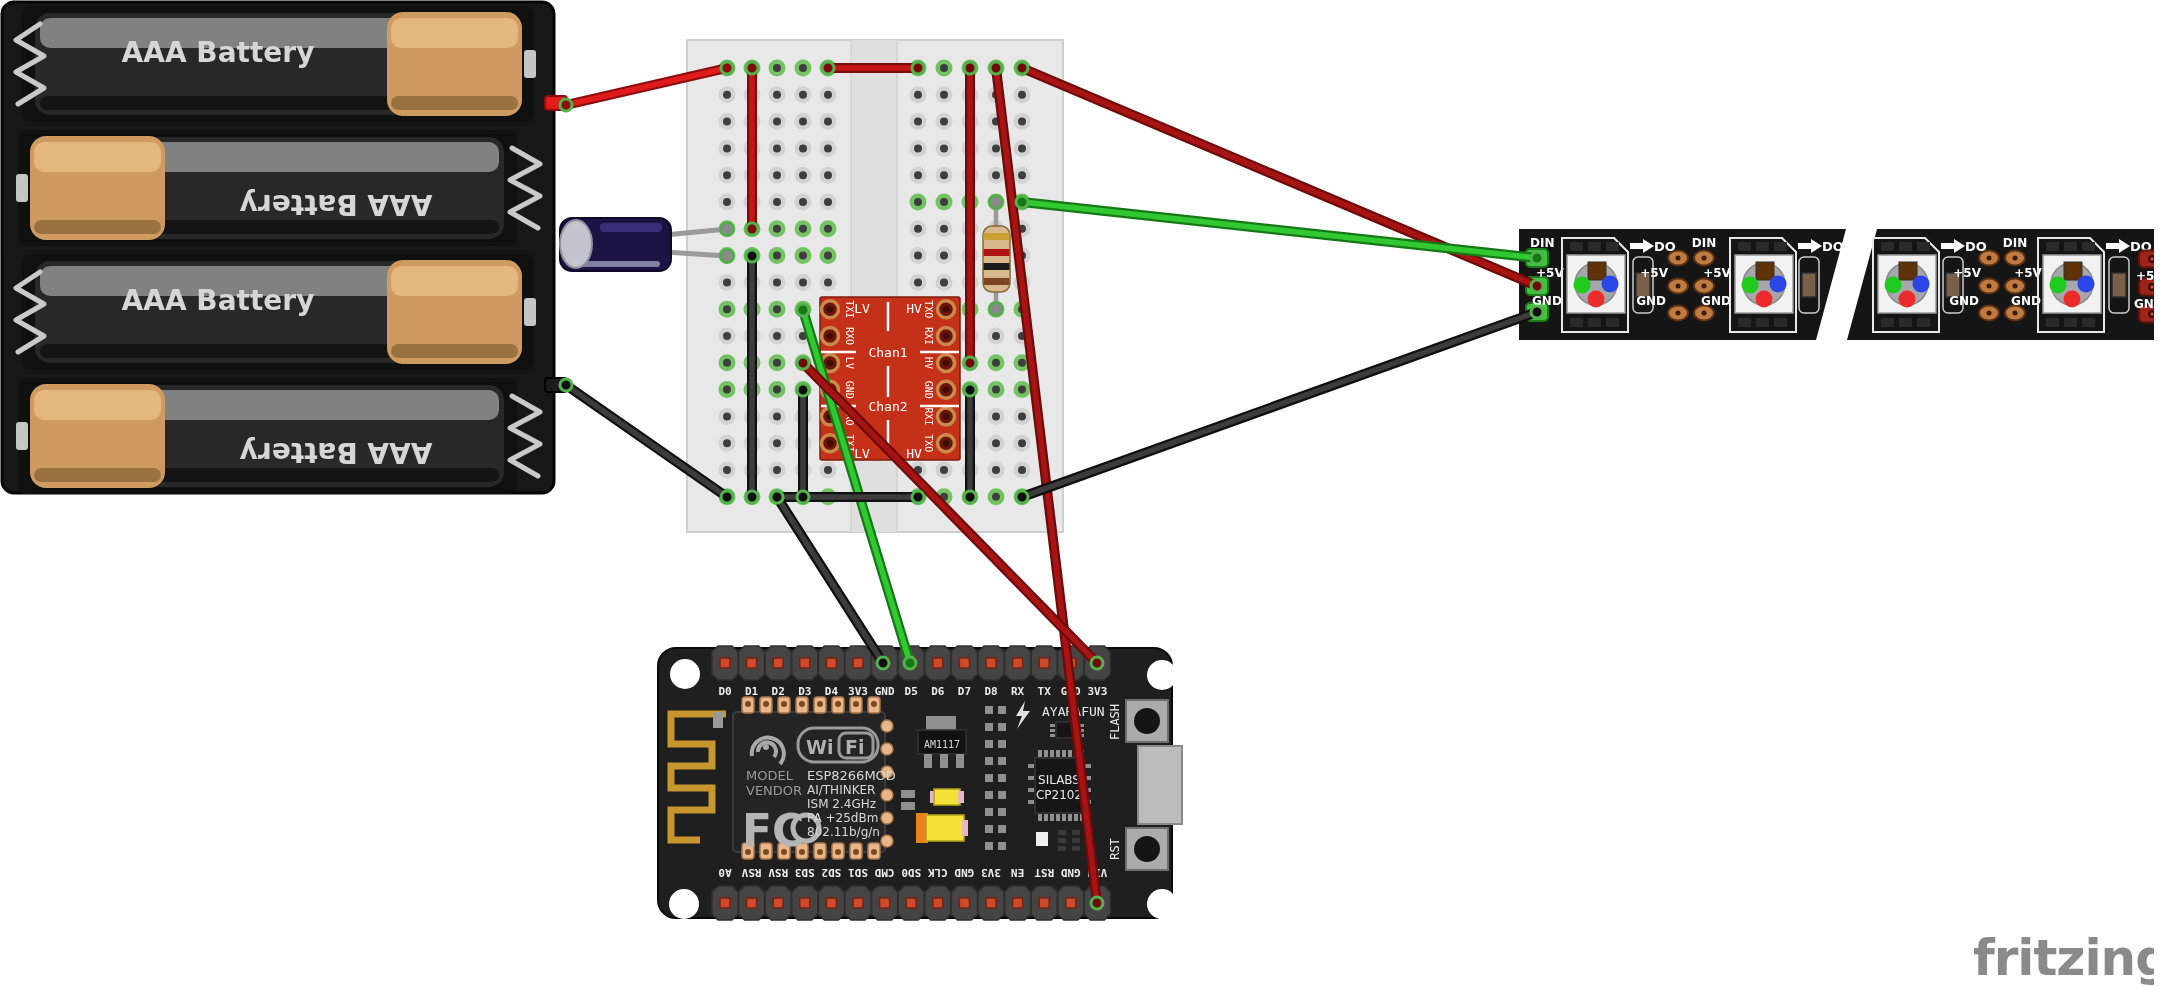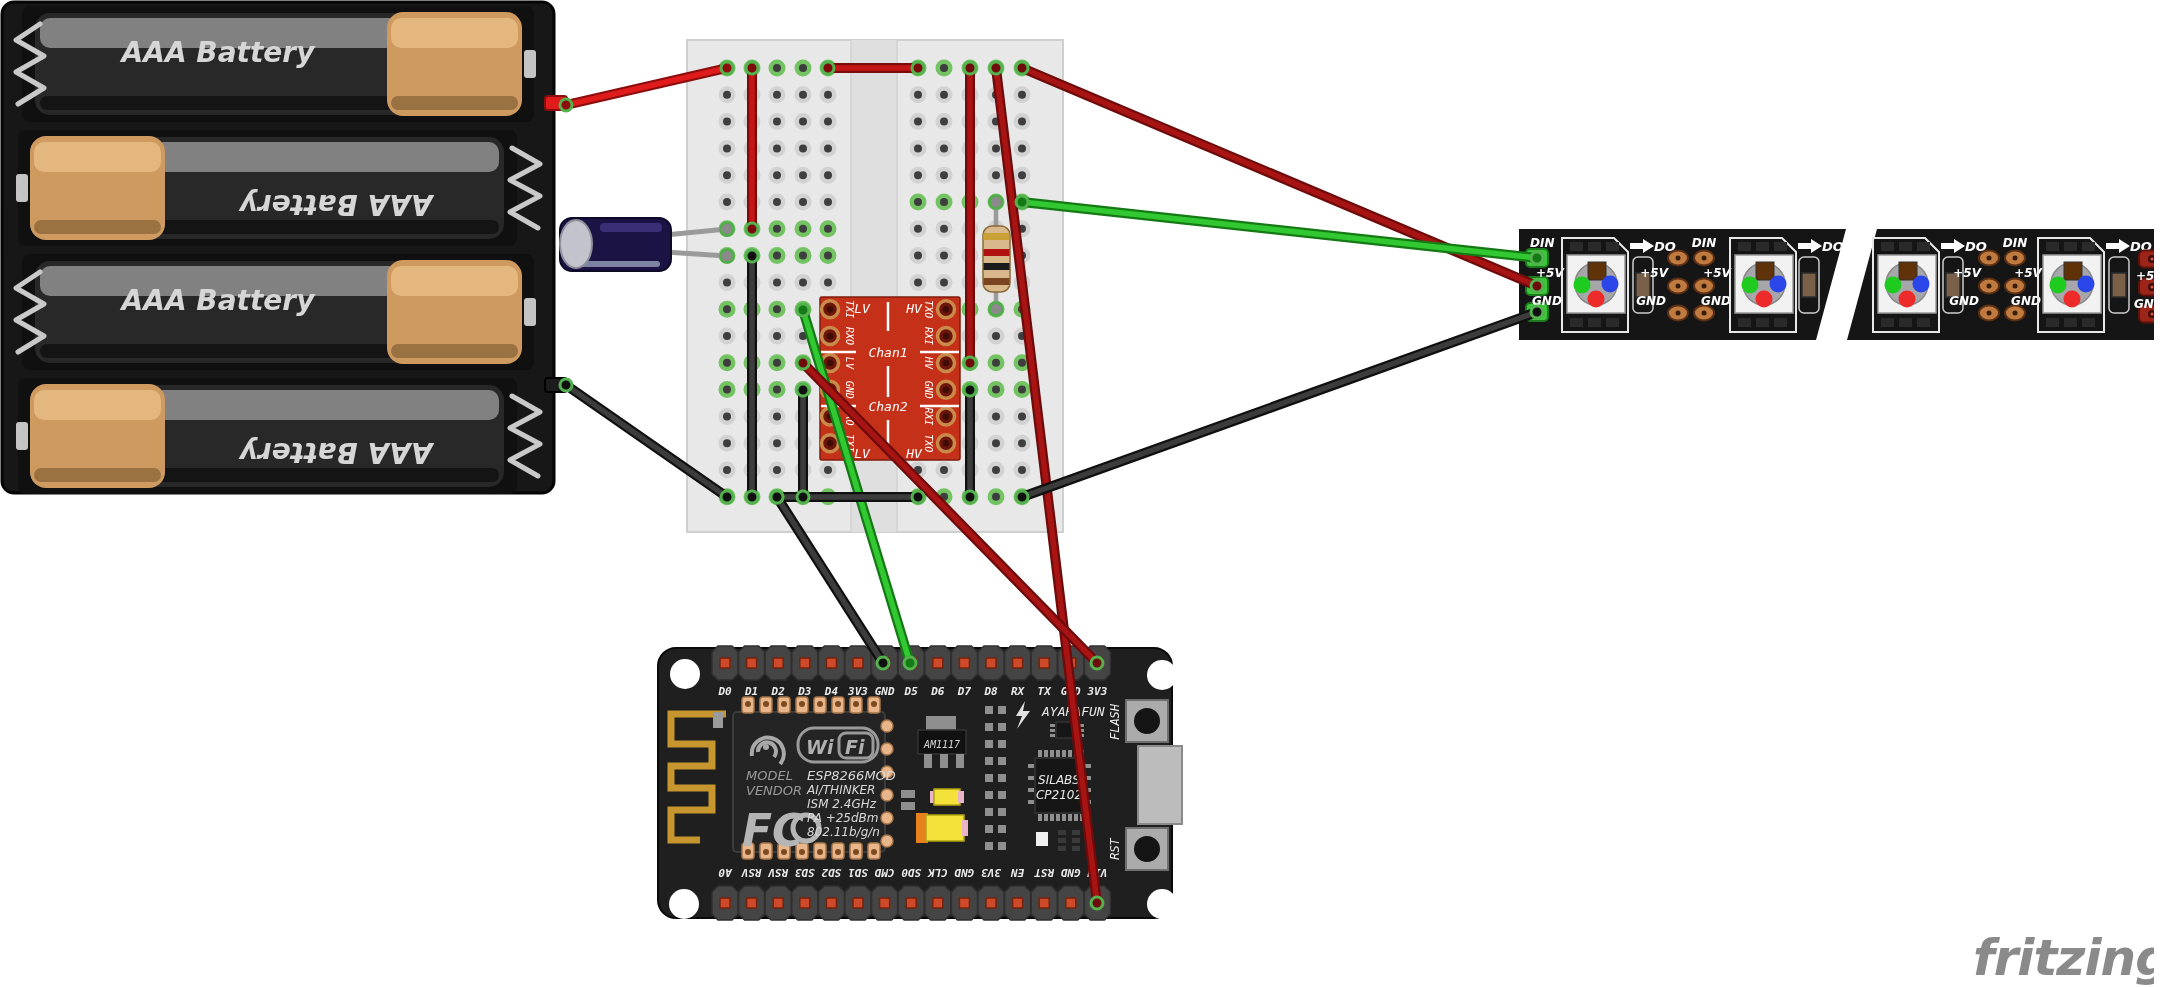--- a/index.html
+++ b/index.html
@@ -1,17 +1,17 @@
 <!DOCTYPE html>
 <html><head>
 <meta charset="utf-8">
 <style>
   html,body{margin:0;padding:0;background:#fff;}
   #canvas{position:relative;width:2154px;height:987px;background:#ffffff;overflow:hidden;
-          font-family:"DejaVu Sans",sans-serif;font-style:italic;}
+          font-family:"DejaVu Sans",sans-serif;}
   svg{position:absolute;left:0;top:0;}
   #watermark{position:absolute;right:-16px;bottom:0px;font-size:50px;font-weight:bold;
              color:#8a8a8a;letter-spacing:-1px;font-family:"DejaVu Sans",sans-serif;}
   .t-mono{font-family:"DejaVu Sans Mono",monospace;}
   .t-sans{font-family:"DejaVu Sans",sans-serif;}
 </style>
 </head>
 <body>
 
 <div id="canvas">

